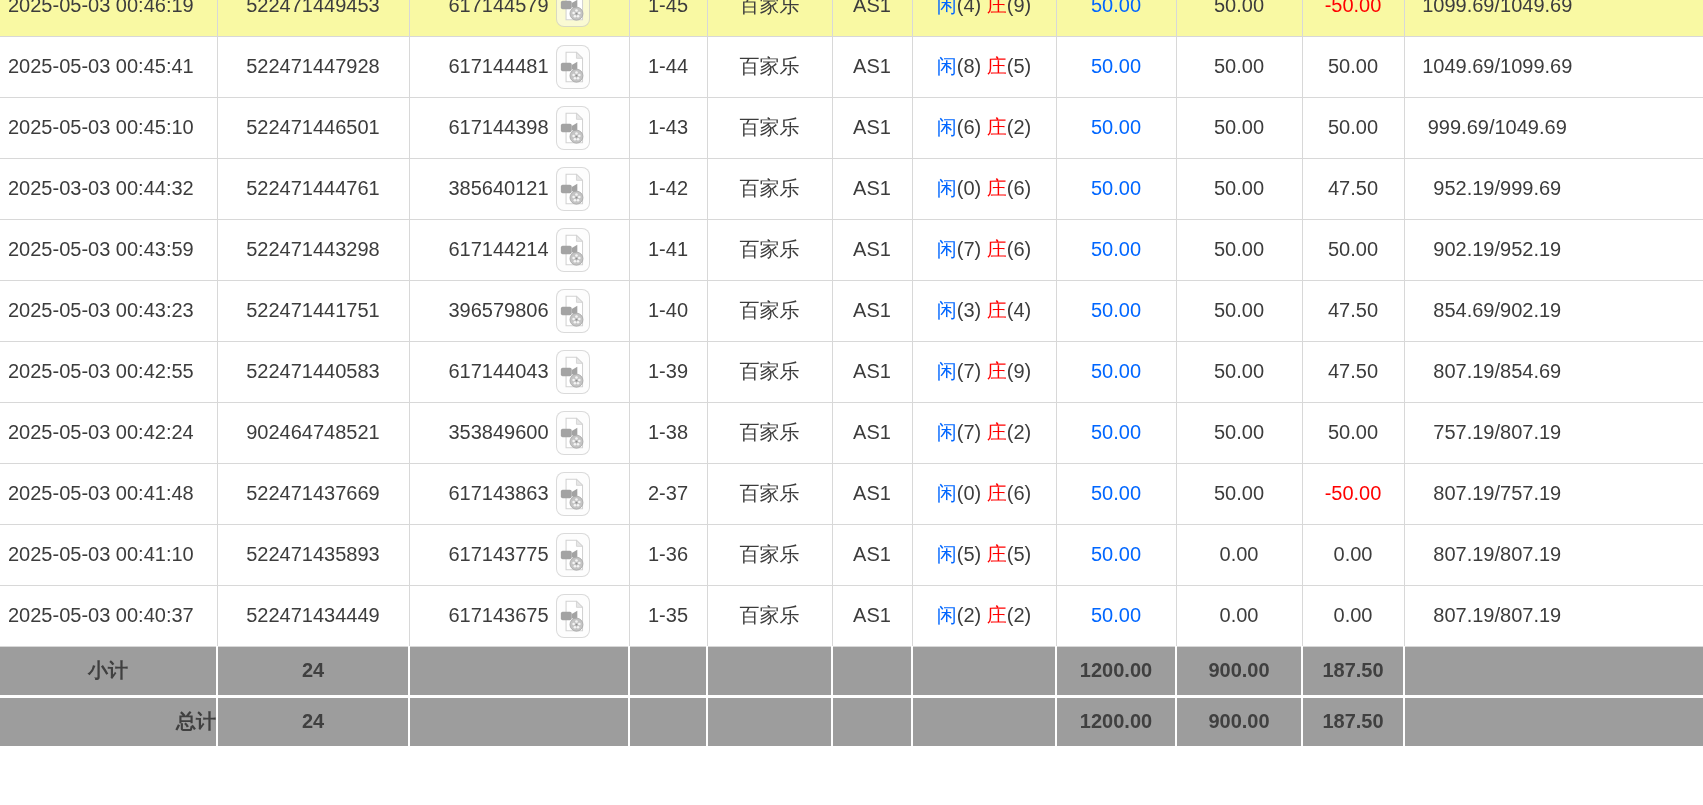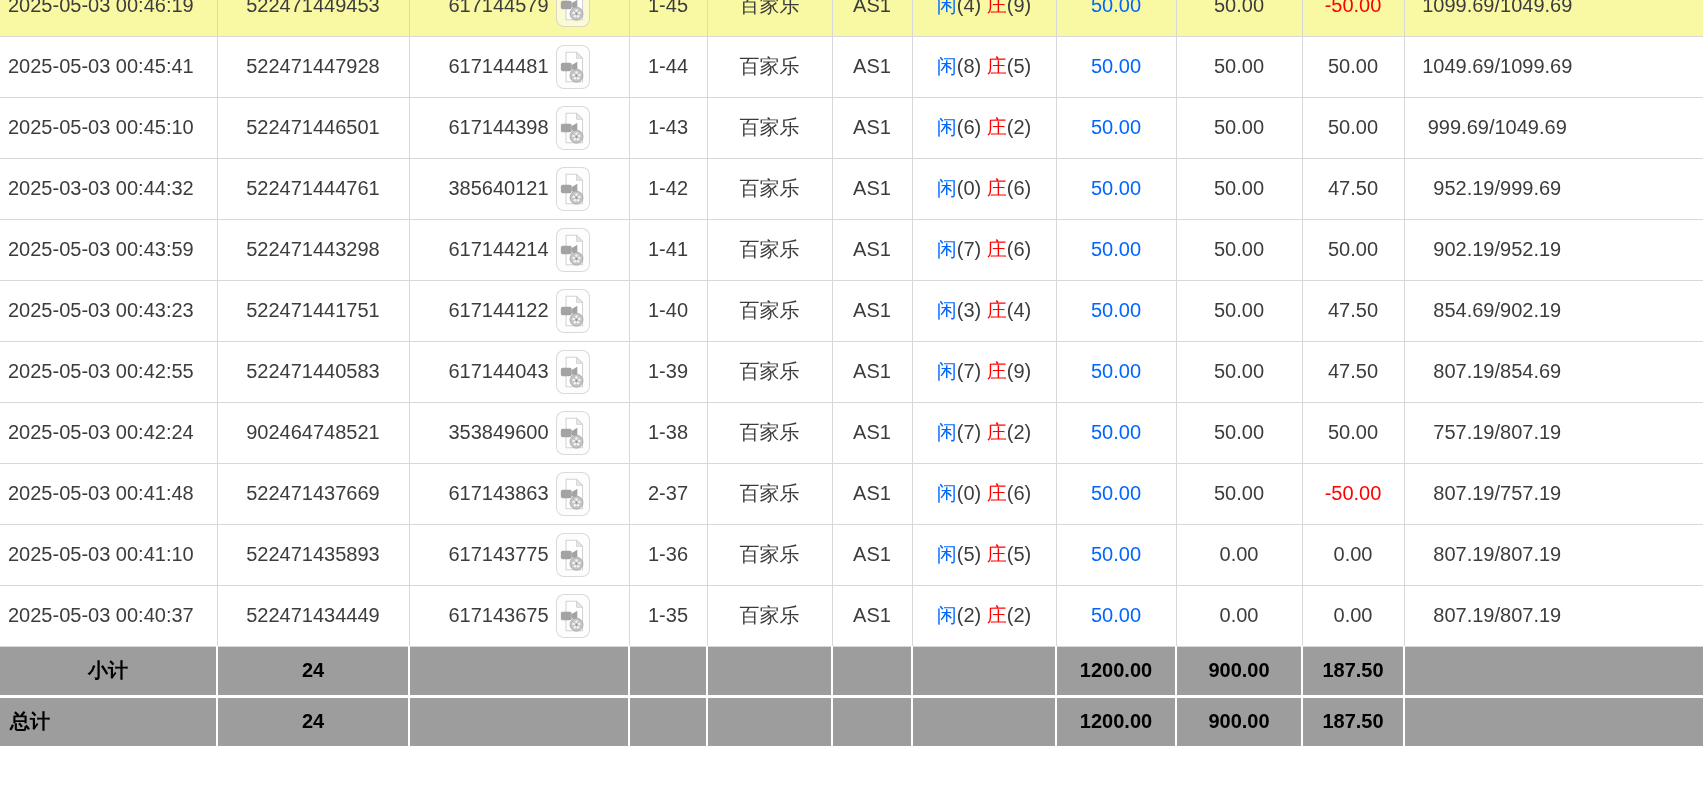--- a/index.html
+++ b/index.html
@@ -31,21 +31,21 @@
     width:34px;height:44px;border-radius:8px;cursor:pointer;
     background:rgba(252,252,252,0.55);
     border:1px solid rgba(175,175,175,0.45);
     display:inline-flex;align-items:center;justify-content:center;padding:0;
   }
   .lbl-player{color:var(--blue);}
   .lbl-banker{color:var(--red);}
   .c-bet a{color:var(--blue);text-decoration:none;cursor:pointer;}
   .c-win.neg{color:var(--red);}
   tr.summary td{
-    background:var(--gray);color:#000000;font-weight:bold;height:50px;
+    background:var(--gray);color:#404040;font-weight:bold;height:50px;
     border-right:2px solid #fff;border-bottom:1px solid var(--border);
   }
   tr.summary td:last-child{border-right:none;}
   tr.summary.subtotal td{border-bottom:3px solid #fff;}
   tr.summary.total td{border-bottom:none;}
 </style>
 </head>
 <body>
 
 <div class="viewport">
@@ -237,21 +237,21 @@
     <td class="c-bet"><a>50.00</a></td>
     <td class="c-valid">50.00</td>
     <td class="c-win">50.00</td>
     <td class="c-balance">902.19/952.19</td>
   </tr>
         <tr>
     <td class="c-time">2025-05-03 00:43:23</td>
     <td class="c-betid">522471441751</td>
     <td class="c-game">
       <span class="gid-wrap">
-        <span>617144122</span>
+        <span>396579806</span>
         <button class="video-btn">
           <svg width="26" height="36" viewBox="0 0 30 40" aria-hidden="true">
             <path d="M7 3 h12 l7 7 v27 h-19 z" fill="#ffffff" stroke="#d2d2d2" stroke-width="1.2"></path>
             <path d="M19 3 l7 7 h-7 z" fill="#e6e6e6" stroke="#d2d2d2" stroke-width="1"></path>
             <rect x="1" y="15" width="12.5" height="10" rx="2" fill="#a3a3a3"></rect>
             <path d="M13.5 17.8 L20 14 v12 L13.5 22.2 z" fill="#a3a3a3"></path>
             <circle cx="19" cy="30" r="7.5" fill="#c4c4c4" stroke="#a9a9a9" stroke-width="1"></circle>
             <circle cx="19" cy="26.4" r="1.5" fill="#f4f4f4"></circle>
             <circle cx="15.7" cy="29.2" r="1.5" fill="#f4f4f4"></circle>
             <circle cx="22.3" cy="29.2" r="1.5" fill="#f4f4f4"></circle>
@@ -458,21 +458,21 @@
         <td></td>
         <td></td>
         <td></td>
         <td></td>
         <td>1200.00</td>
         <td>900.00</td>
         <td>187.50</td>
         <td class="c-balance"></td>
       </tr>
       <tr class="summary total">
-        <td class="c-time" style="text-align:left;padding-left:10px">总计</td>
+        <td class="c-time" style="text-align:right;padding-left:10px">总计</td>
         <td>24</td>
         <td></td>
         <td></td>
         <td></td>
         <td></td>
         <td></td>
         <td>1200.00</td>
         <td>900.00</td>
         <td>187.50</td>
         <td class="c-balance"></td>

